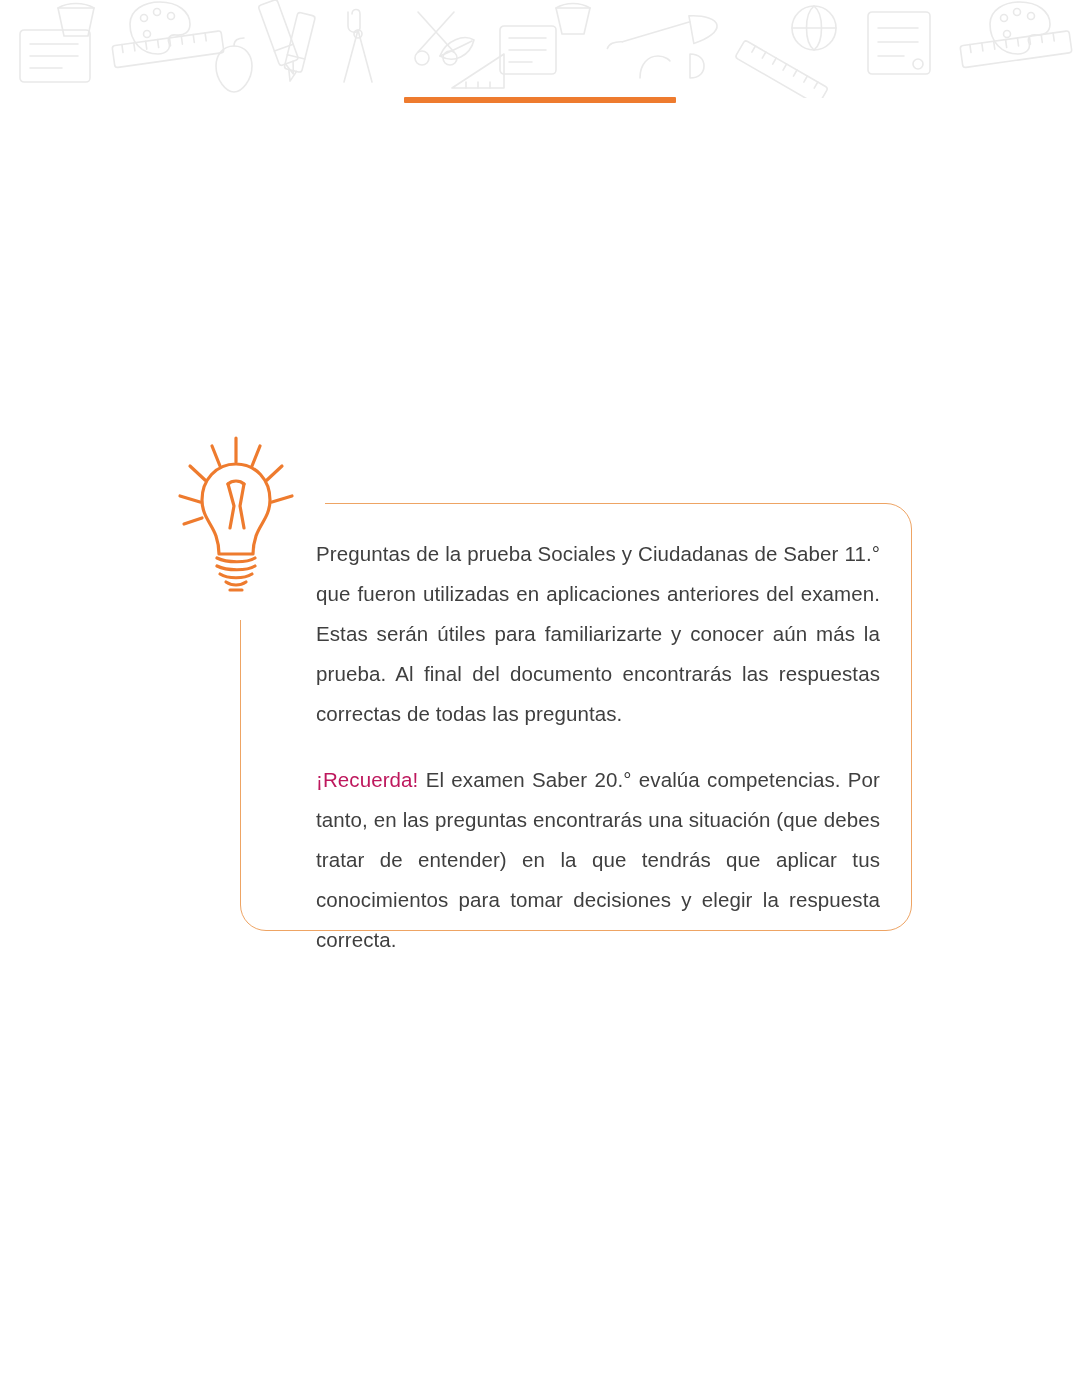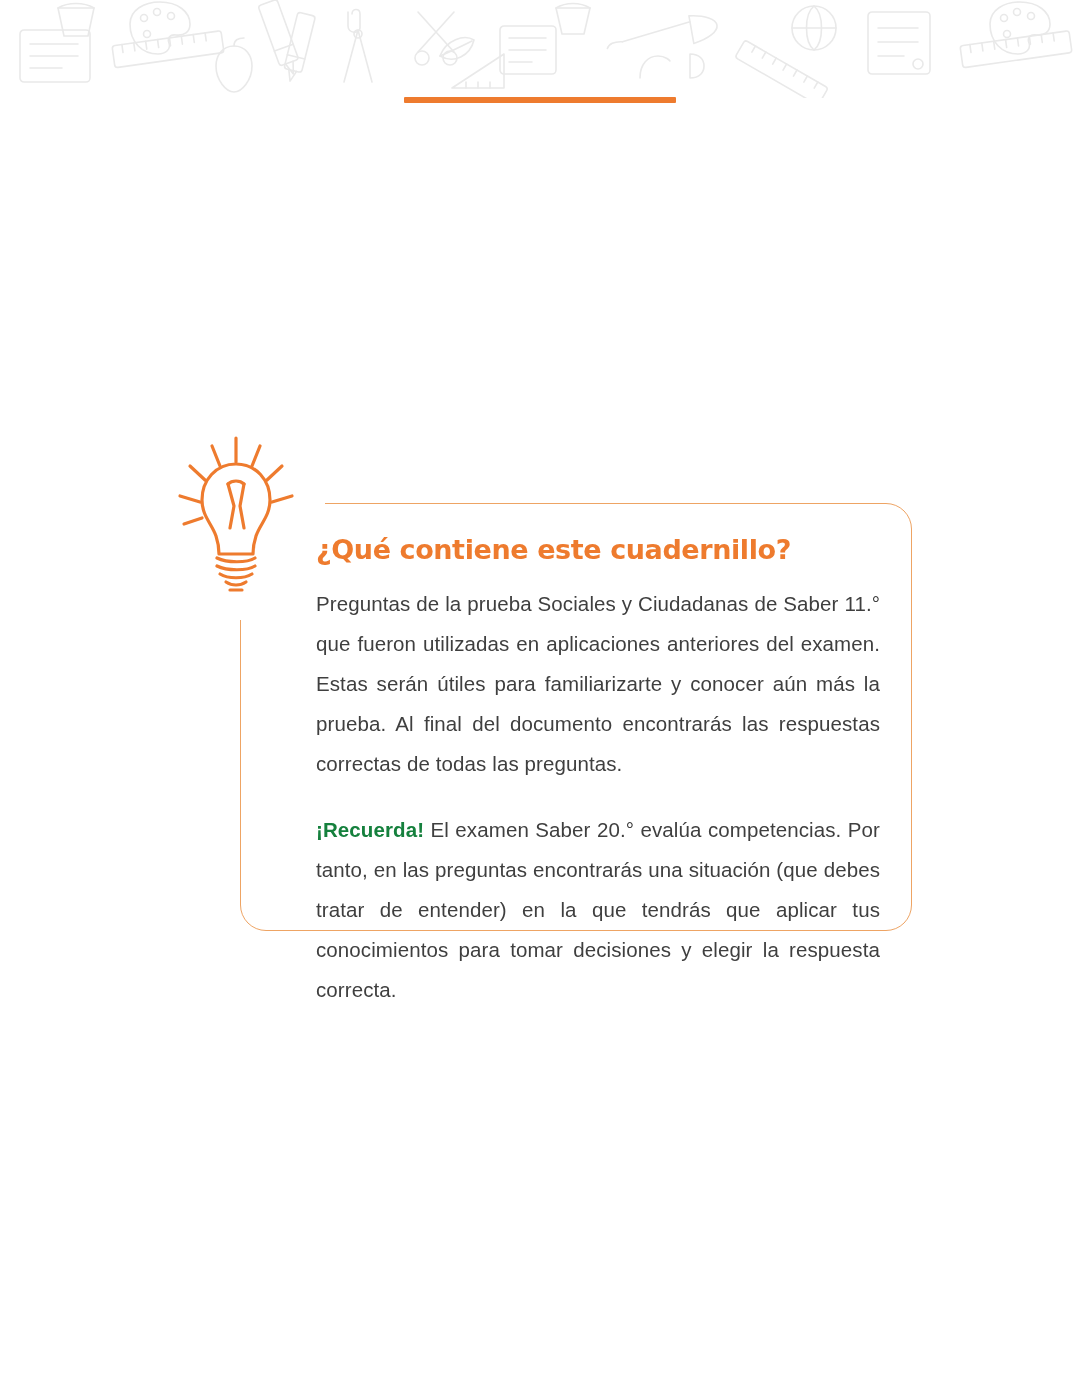--- a/index.html
+++ b/index.html
@@ -92,22 +92,22 @@
     font-size: 20.5px;
     line-height: 40px;
     color: #3f3f3f;
     text-align: justify;
     margin: 0 0 26px 0;
     letter-spacing: 0.1px;
   }
   .body-text:last-child { margin-bottom: 0; }
 
   .body-text .lead {
-    font-weight: bold;
-    color: #15803d;
+    font-weight: normal;
+    color: #be185d;
   }
 </style>
 </head>
 <body>
 
 <div class="top-band">
   <svg width="1080" height="98" viewBox="0 0 1080 98" xmlns="http://www.w3.org/2000/svg">
     <g stroke="#e9e9e9" stroke-width="1.6" fill="none" stroke-linecap="round" stroke-linejoin="round">
 
       <g transform="translate(130,2)">
@@ -248,21 +248,20 @@
       <path d="M45,126 C55,131 75,131 83,126"></path>
       <path d="M45,134 C55,139 75,139 83,134"></path>
       <path d="M48,142 C56,147 72,147 80,142"></path>
       <path d="M54,150 C60,154 68,154 74,150"></path>
       <path d="M58,158 L70,158"></path>
     </g>
   </svg>
 </div>
 
 <div class="callout-inner">
-  <h2 class="callout-title">¿Qué contiene este cuadernillo?</h2>
 
   <p class="body-text">
     <span>Preguntas de la prueba Sociales y Ciudadanas de Saber 11.° que fueron utilizadas en aplicaciones anteriores del examen. Estas serán útiles para familiarizarte y conocer aún más la prueba. Al final del documento encontrarás las respuestas correctas de todas las preguntas.</span>
   </p>
 
   <p class="body-text">
     <span class="lead">¡Recuerda!</span><span> El examen Saber 20.° evalúa competencias. Por tanto, en las preguntas encontrarás una situación (que debes tratar de entender) en la que tendrás que aplicar tus conocimientos para tomar decisiones y elegir la respuesta correcta.</span>
   </p>
 </div>
 

